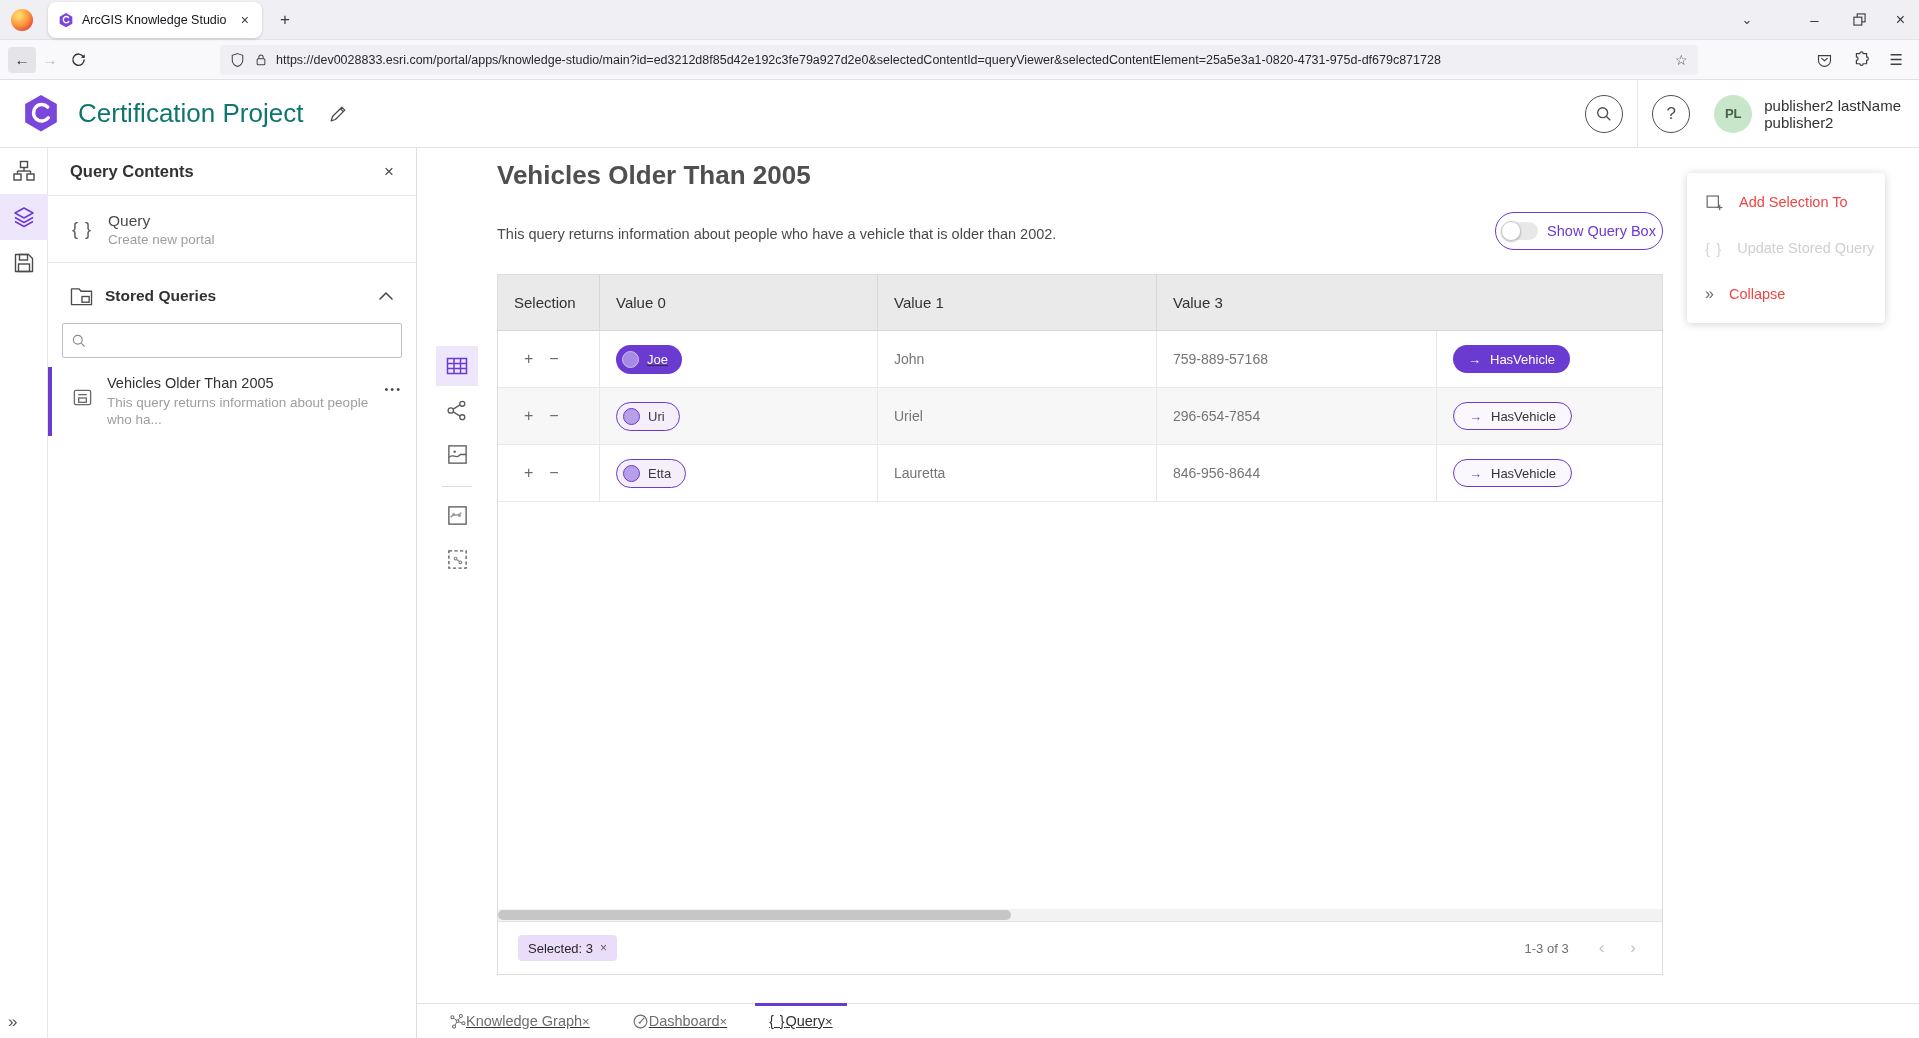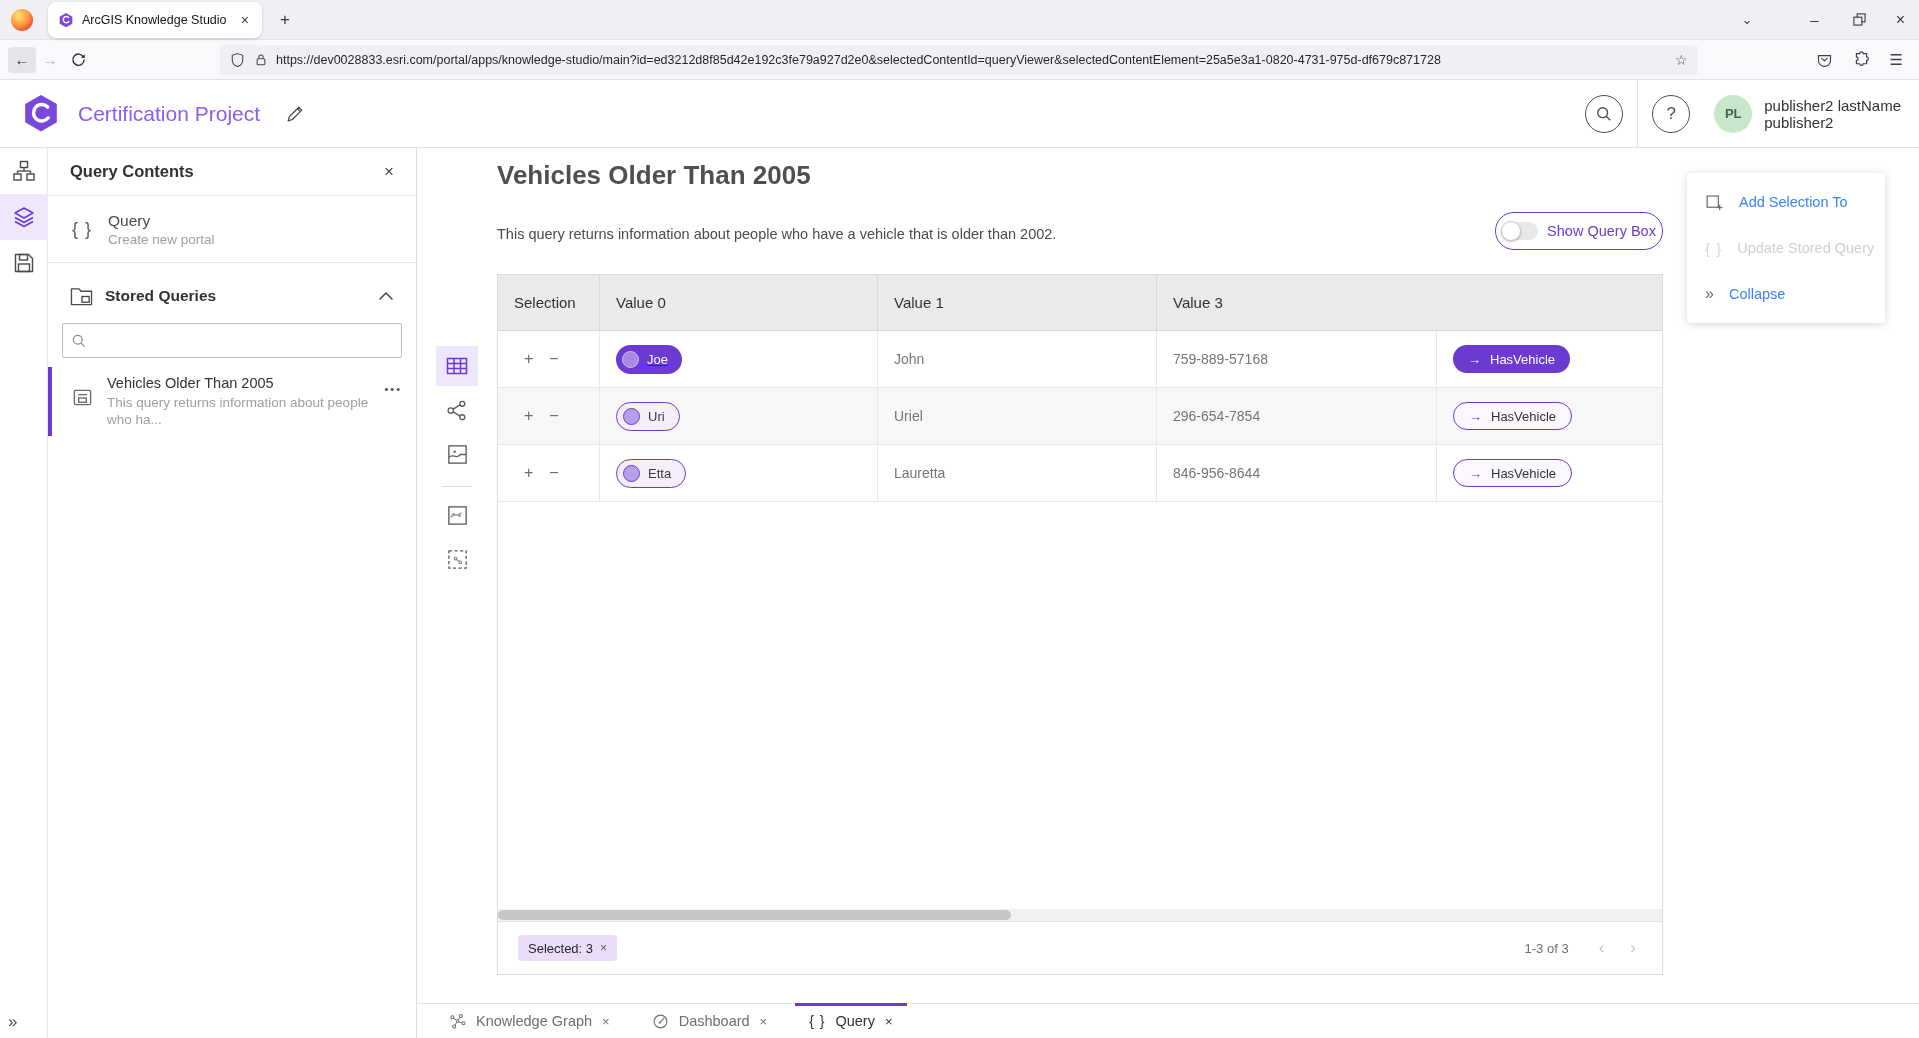--- a/index.html
+++ b/index.html
@@ -30,21 +30,21 @@
   .url-field { flex:1; height:30px; margin-left:128px; background:#f0f0f4; border-radius:4px;
                display:flex; align-items:center; padding:0 10px; }
   .url-text { flex:1; font-size:12.5px; color:#27262d; white-space:nowrap; overflow:hidden; margin-left:8px; }
   .url-star { font-size:14px; color:#45454a; margin-left:8px; }
   .urlbar-right { display:flex; align-items:center; gap:20px; margin:0 16px 0 118px; color:#3e3e43; }
   .hamburger { font-size:15px; }
 
   
   .app-header { height:68px; background:#fff; border-bottom:1px solid #e4e4e4; display:flex; align-items:center; position:relative; }
   .app-logo { margin-left:22px; }
-  .project-title { font-size:21px; color:#8b5cf6; font-weight:500; margin-left:18px; }
+  .project-title { font-size:26px; color:#0f766e; font-weight:500; margin-left:18px; }
   .edit-pencil { margin-left:24px; display:flex; }
   .header-spacer { flex:1; }
   .circle-btn { width:38px; height:38px; border:1px solid #4f4f4f; border-radius:50%;
                 display:flex; align-items:center; justify-content:center; color:#4f4f4f; }
   .hdr-divider { width:1px; height:68px; background:#e4e4e4; margin:0 14px; }
   .qmark { font-size:17px; color:#4f4f4f; }
   .avatar { width:38px; height:38px; border-radius:50%; background:#c8e6c9; color:#46624a;
             display:flex; align-items:center; justify-content:center; font-size:13px; font-weight:bold; margin:0 12px 0 24px; }
   .user-block { margin-right:18px; line-height:17px; }
   .user-name { font-size:15px; color:#323232; }
@@ -140,29 +140,29 @@
   .selected-chip .icon-x { font-size:12px; color:#5e5e5e; }
   .tfooter-spacer { flex:1; }
   .range-label { font-size:13px; color:#6e6e6e; margin-right:30px; }
   .pager { font-size:17px; color:#c2c2c2; margin-right:26px; }
   .pager:last-child { margin-right:6px; }
 
   
   .context-menu { position:absolute; left:1270px; top:25px; width:198px; background:#fff; border-radius:4px;
                   box-shadow:0 1px 8px rgba(0,0,0,.18); padding:6px 0; }
   .menu-item { height:46px; display:flex; align-items:center; padding-left:18px; gap:15px; }
-  .menu-label { font-size:14.5px; color:#3b82f6; }
+  .menu-label { font-size:14.5px; color:#ef4444; }
   .menu-item.disabled .menu-label { color:#cfcfcf; }
   .menu-item.disabled .braces { color:#d6d6d6; font-size:15px; }
   .menu-guillemet { font-size:16px; color:#6a6a6a; }
 
   
   .bottom-tabbar { position:absolute; left:0; right:0; bottom:0; height:35px; border-top:1px solid #e2e2e2;
                    background:#fff; display:flex; align-items:stretch; padding-left:4px; }
-  .btab { display:flex; align-items:center; gap:10px; padding:0 14px; position:relative; margin-left:14px; }
+  .btab { display:flex; align-items:center; gap:0; padding:0 14px; position:relative; margin-left:14px;text-decoration:underline; }
   .btab .btab-label { font-size:14.5px; color:#6e6e6e; }
   .btab .icon-x { font-size:13px; color:#6e6e6e; }
   .btab.active .btab-label { color:#323232; }
   .btab.active .icon-x { color:#323232; }
   .btab.active::before { content:""; position:absolute; top:-1px; left:0; right:0; height:3px; background:#6b3ad1; }
   .btab.active .braces { font-size:14px; color:#323232; }
 
   svg { display:block; }
 </style>
 </head>

